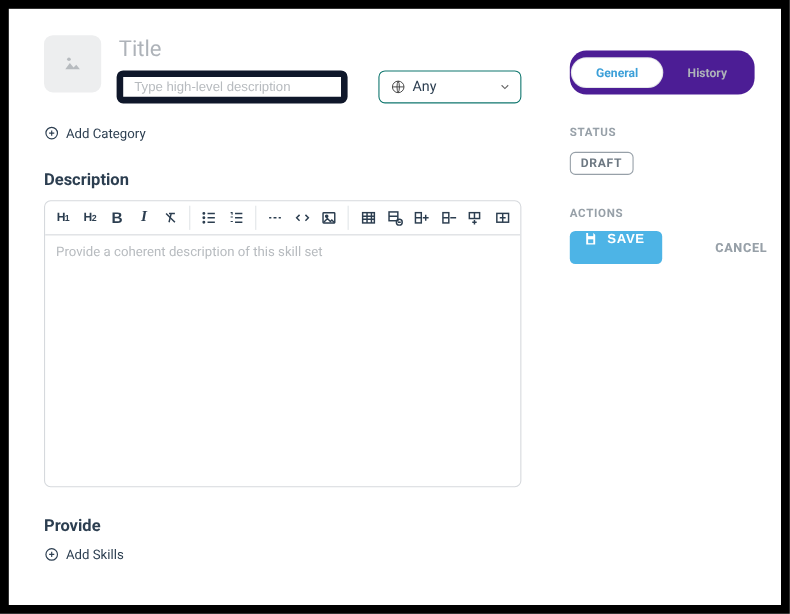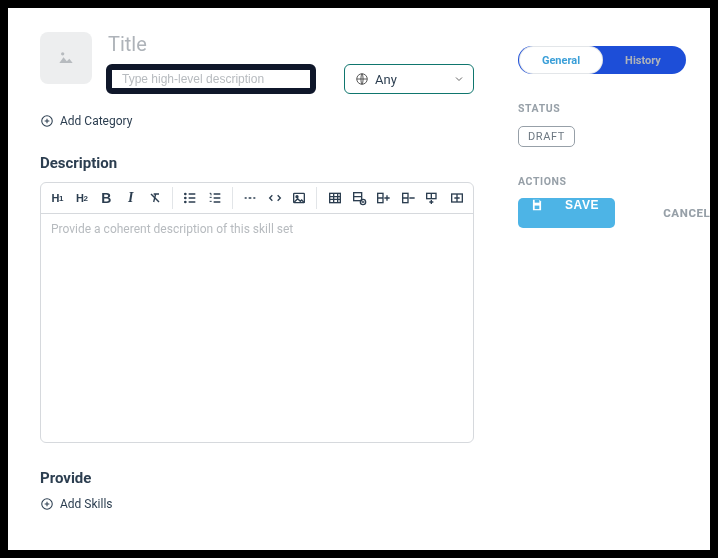--- a/index.html
+++ b/index.html
@@ -138,22 +138,22 @@
     padding: 8px 10px;
   }
   .canvas-placeholder {
     font-size: 12px;
     color: #b7bbbf;
   }
 
   
   .tabs {
     width: 168px;
-    height: 28px;
-    background: #1d4ed8;
+    height: 40px;
+    background: #4c1d95;
     border-radius: 15px;
     display: flex;
     align-items: center;
     padding: 2px;
   }
   .tab {
     flex: 1;
     height: 26px;
     display: flex;
     align-items: center;
@@ -178,39 +178,39 @@
     margin-top: 28px;
     margin-bottom: 10px;
   }
   .status-pill {
     display: inline-flex;
     align-items: center;
     padding: 3px 9px;
     border: 1.5px solid #97a0a8;
     border-radius: 5px;
     font-size: 11px;
-    font-weight: 400;
+    font-weight: 700;
     color: #6d7882;
     letter-spacing: 0.6px;
   }
   .actions-row {
     display: flex;
     align-items: center;
     gap: 20px;
     margin-top: 2px;
   }
   .save-btn {
     height: 30px;
     background: #4db4e6;
     color: #fff;
     border: none;
     border-radius: 5px;
     display: flex;
     align-items: center;
-    gap: 21px;
+    gap: 8px;
     padding: 0 16px 16px 12px;
     font-size: 12px;
     font-weight: 800;
     letter-spacing: 0.6px;
     cursor: pointer;
   }
   .save-btn svg { width:14px; height:14px; fill:#fff; }
   .cancel-link {
     font-size: 11.5px;
     font-weight: 800;

